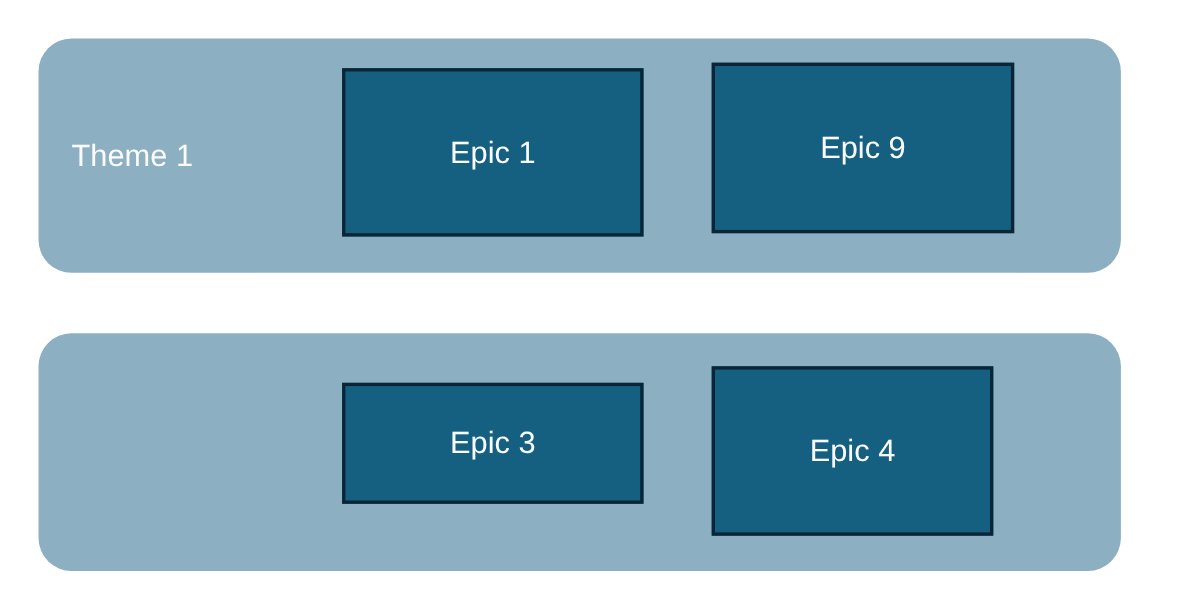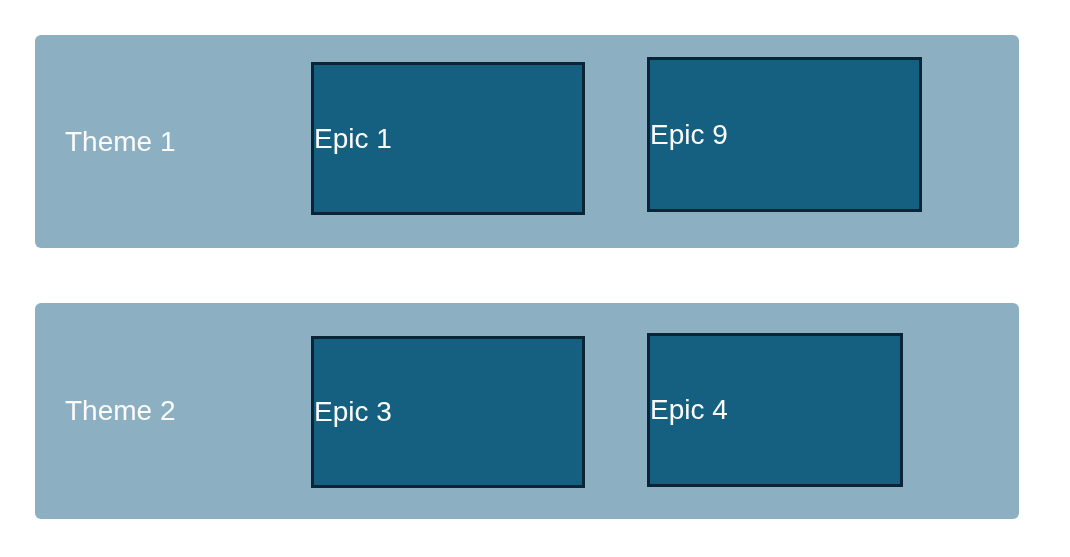--- a/index.html
+++ b/index.html
@@ -19,69 +19,68 @@
   .canvas {
     position: relative;
     width: 1070px; height: 557px;
     background: var(--background);
   }
   .theme {
     position: absolute;
     left: 35px;
     width: 984px;
     background: var(--theme-fill);
-    border-radius: 6px;
+    border-radius: 30px;
   }
   .theme-1 { top: 35px;  height: 213px; }
   .theme-2 { top: 303px; height: 216px; }
   .theme-label {
     position: absolute;
     left: 30px;
     top: 50%;
     transform: translateY(-50%);
     font-size: 28px;
     color: var(--text);
     white-space: nowrap;
   }
   .epic {
     position: absolute;
     background: var(--epic-fill);
     border: 3px solid var(--epic-border);
     display: flex;
     align-items: center;
-    justify-content: flex-start;
+    justify-content: center;
   }
   .epic-label {
     font-size: 28px;
     color: var(--text);
     white-space: nowrap;
   }
   
   .epic-1 { left: 276px; top: 27px; width: 274px; height: 153px; }
   .epic-2 { left: 612px; top: 22px; width: 275px; height: 155px; }
-  .epic-3 { left: 276px; top: 33px; width: 274px; height: 152px; }
+  .epic-3 { left: 276px; top: 45px; width: 274px; height: 110px; }
   .epic-4 { left: 612px; top: 30px; width: 256px; height: 154px; }
 </style>
 </head>
 <body>
 
 <div class="canvas">
 
   <div class="theme theme-1">
     <span class="theme-label">Theme 1</span>
     <div class="epic epic-1">
       <span class="epic-label">Epic 1</span>
     </div>
     <div class="epic epic-2">
       <span class="epic-label">Epic 9</span>
     </div>
   </div>
 
   <div class="theme theme-2">
-    <span class="theme-label">Theme 2</span>
     <div class="epic epic-3">
       <span class="epic-label">Epic 3</span>
     </div>
     <div class="epic epic-4">
       <span class="epic-label">Epic 4</span>
     </div>
   </div>
 
 </div>
 

